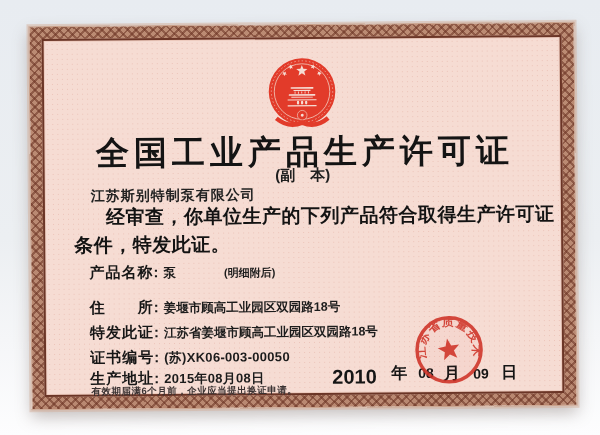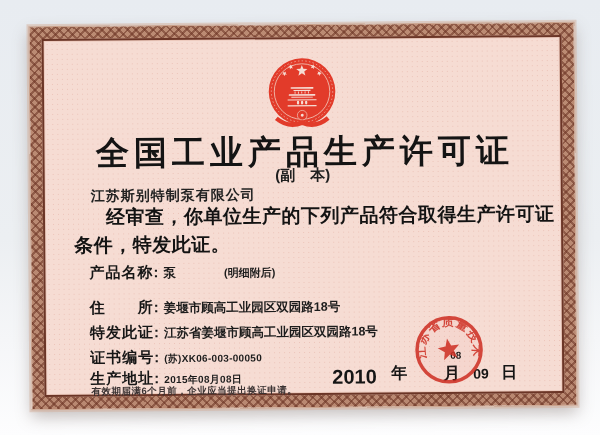--- a/index.html
+++ b/index.html
@@ -51,29 +51,29 @@
   .statement .indent{padding-left:32px;}
   .field-row{position:absolute;left:43px;white-space:nowrap;}
   .field-label{font-size:15px;font-weight:700;letter-spacing:1px;color:#161616;}
   .field-value{font-size:12.5px;font-weight:700;margin-left:4px;color:#1c1c1c;}
   .field-value-sub{font-size:11px;font-weight:700;color:#1c1c1c;margin-left:48px;}
   .row-product{top:222px;}
   .row-residence{top:257px;}
   .row-prodaddr{top:282px;}
   .row-certno{top:307px;}
   .row-validity{top:328px;}
-  .row-certno .field-value,.row-validity .field-value{font-size:10px;letter-spacing:.3px;}
+  .row-certno .field-value,.row-validity .field-value{font-size:13px;letter-spacing:.3px;}
   .note{
     position:absolute;left:44px;top:344px;
     font-size:9.5px;font-weight:600;color:#3a3232;letter-spacing:.5px;
   }
   .date-part{position:absolute;font-weight:700;color:#151515;white-space:nowrap;}
   .d-year{left:285px;top:326px;font-size:20px;text-align:right;}
   .d-yunit{left:344px;top:324px;font-size:16px;}
-  .d-month{left:371px;top:311px;font-size:10px;margin-left:32px;}
+  .d-month{left:371px;top:326px;font-size:14px;}
   .d-munit{left:396px;top:323px;font-size:17px;}
   .d-day{left:426px;top:327px;font-size:14px;}
   .d-dunit{left:454px;top:324px;font-size:16px;}
   .seal{position:absolute;left:352px;top:261px;opacity:.88;}
 </style>
 </head>
 <body>
 
 <div class="cert">
   <div class="cert-line">

